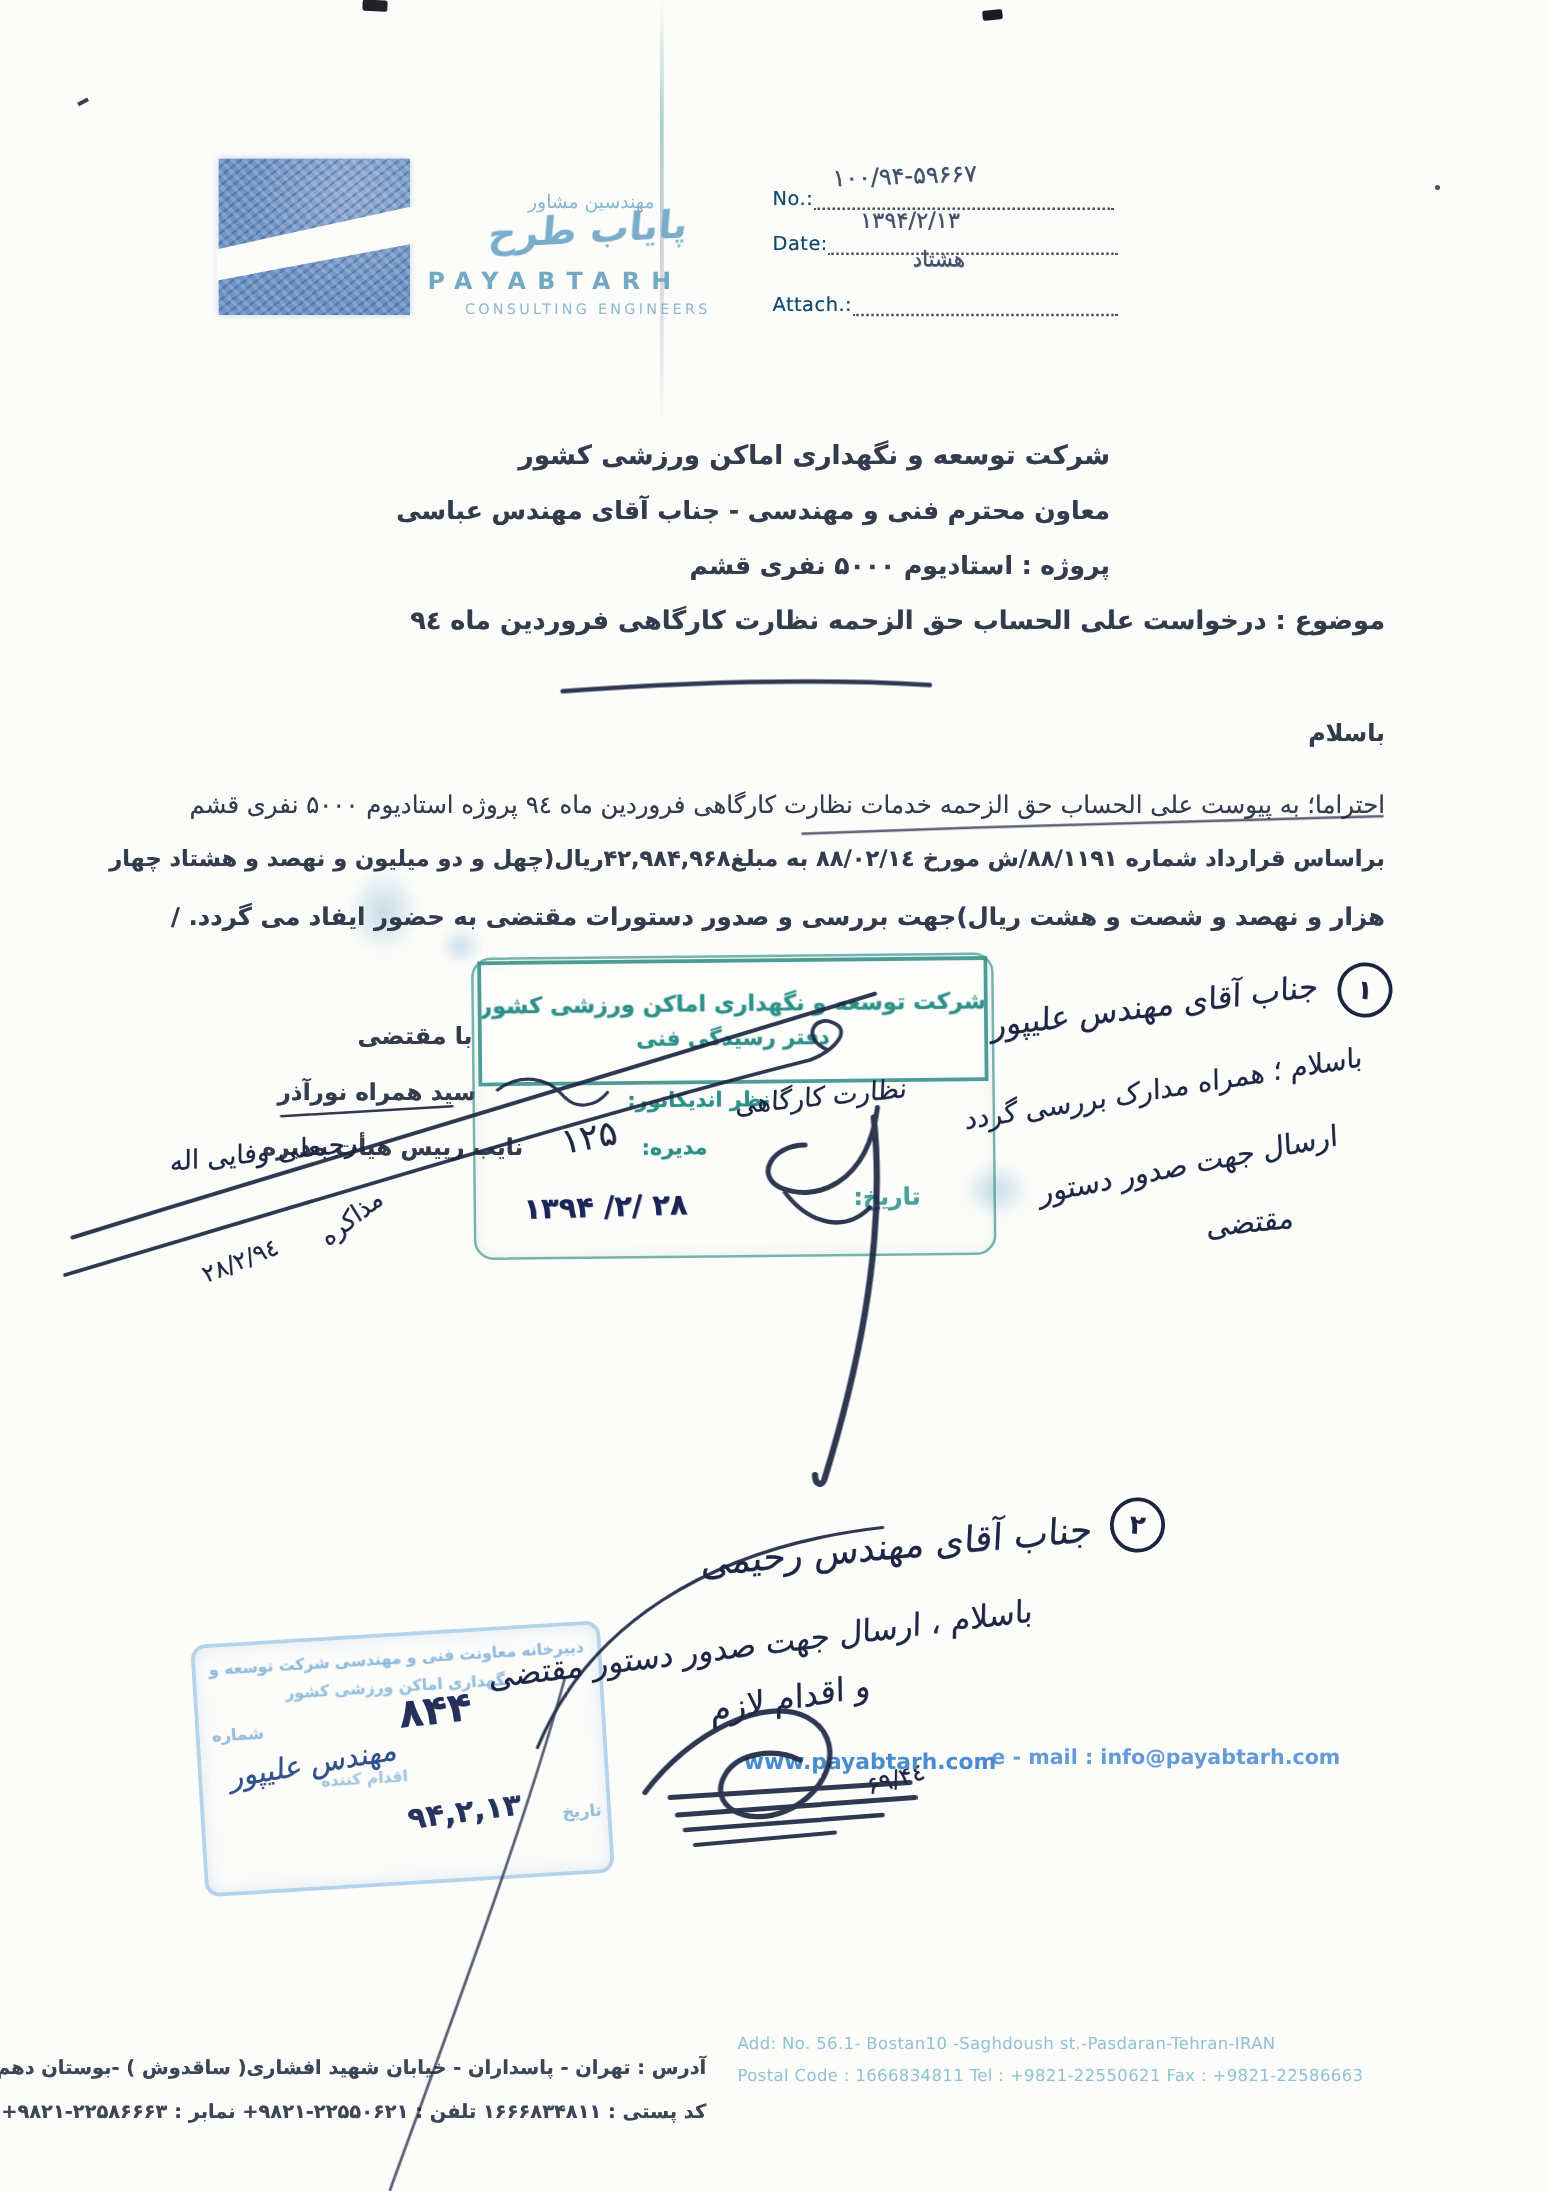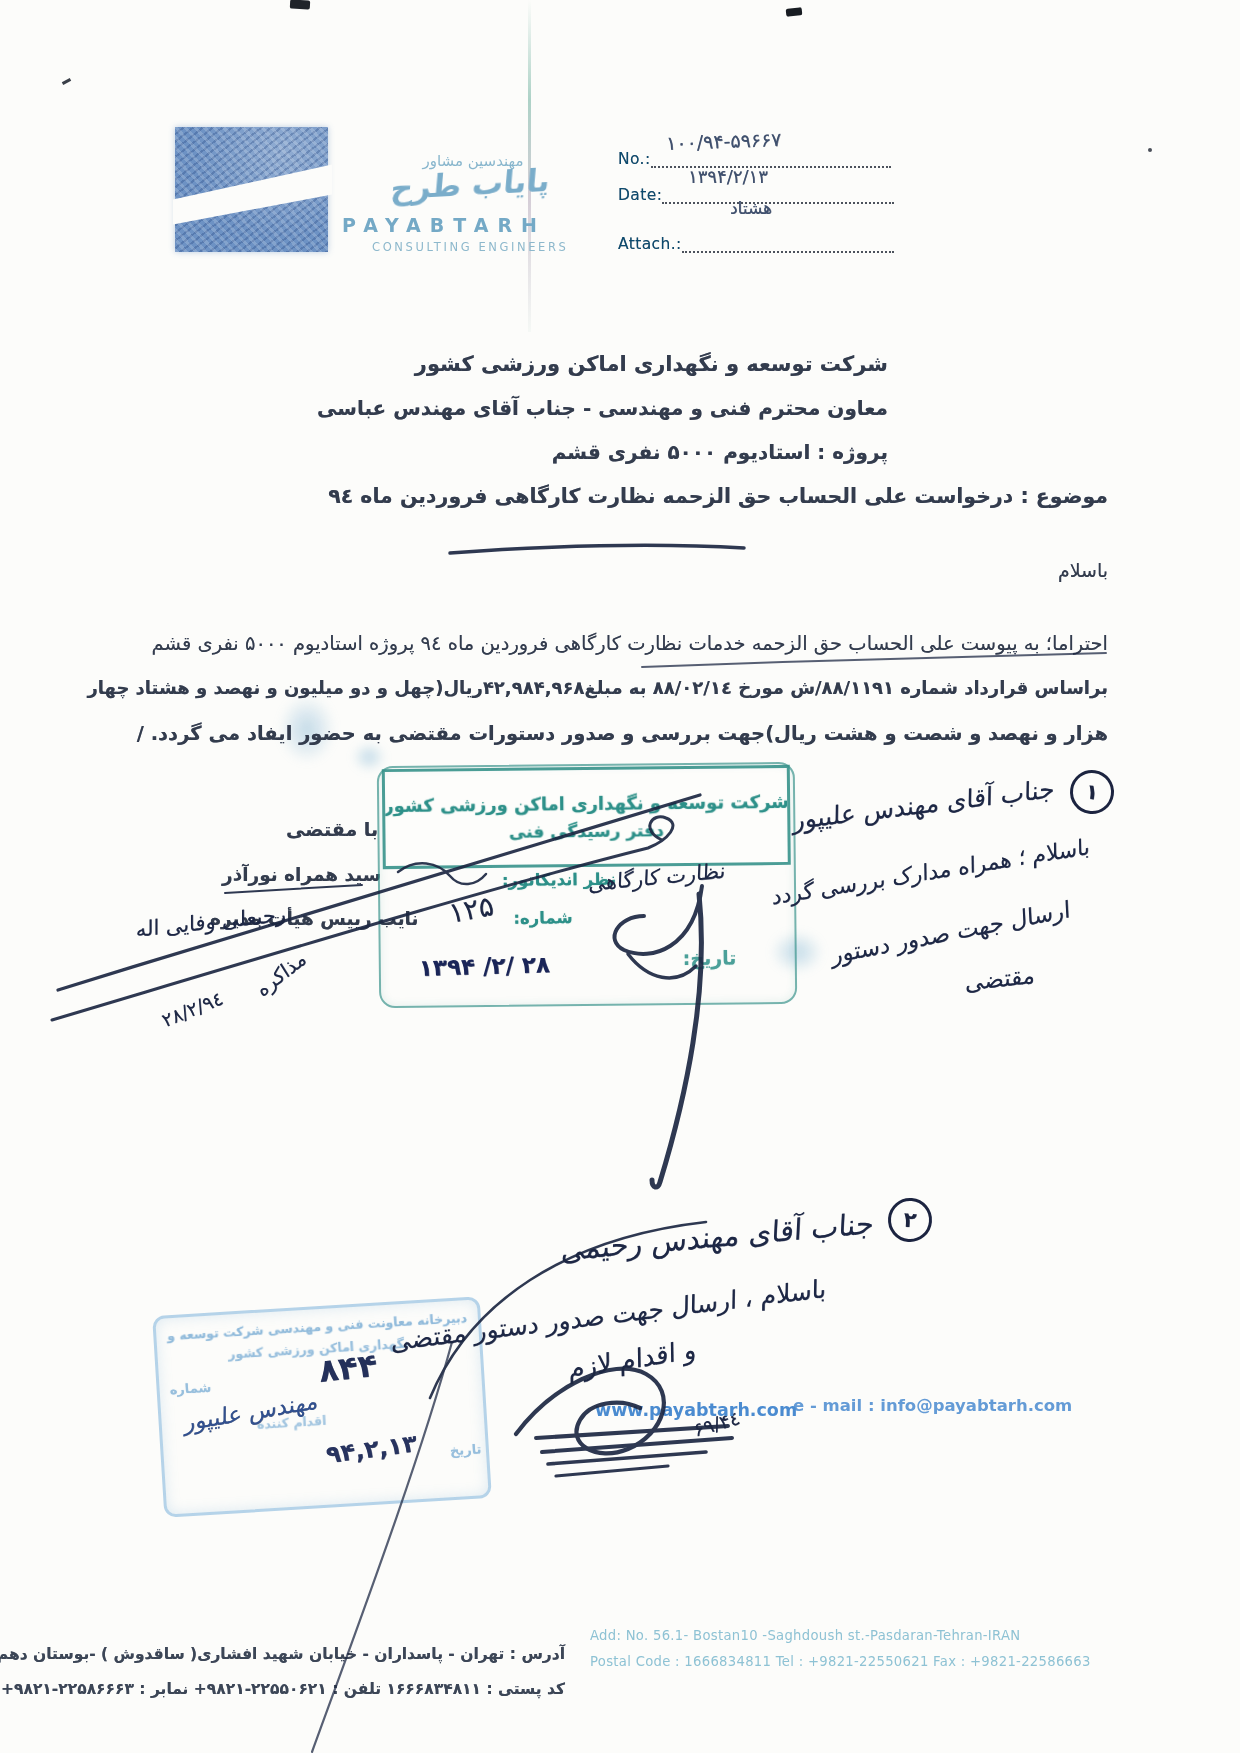--- a/index.html
+++ b/index.html
@@ -98,42 +98,42 @@
   <div class="abs" style="left:618px;top:235px;display:flex;align-items:flex-end;">
     <span class="label">Attach.:</span>
     <span class="dots" style="width:212px;"></span>
   </div>
   <div class="abs hand" style="left:730px;top:198px;font-size:17px;color:#3f506e;">هشتاد</div>
 
   <div class="abs fa typed bold" style="right:352px;top:352px;font-size:21px;">شرکت توسعه و نگهداری اماکن ورزشی کشور</div>
   <div class="abs fa typed bold" style="right:352px;top:396px;font-size:20px;">معاون محترم فنی و مهندسی - جناب آقای مهندس عباسی</div>
   <div class="abs fa typed bold" style="right:352px;top:440px;font-size:20px;">پروژه : استادیوم ۵۰۰۰ نفری قشم</div>
   <div class="abs fa typed bold" style="right:132px;top:484px;font-size:20.5px;">موضوع : درخواست علی الحساب حق الزحمه نظارت کارگاهی فروردین ماه ۹٤</div>
-  <div class="abs fa typed" style="right:132px;top:559px;font-size:19px;font-weight:normal;">باسلام</div>
+  <div class="abs fa typed" style="right:132px;top:576px;font-size:19px;font-weight:bold;">باسلام</div>
 
   <div class="abs fa typed" style="right:132px;top:632px;font-size:19.5px;">احتراما؛ به پیوست علی الحساب حق الزحمه خدمات نظارت کارگاهی فروردین ماه ۹٤ پروژه استادیوم ۵۰۰۰ نفری قشم</div>
   <div class="abs fa typed bold" style="right:132px;top:677px;font-size:18px;">براساس قرارداد شماره ۸۸/۱۱۹۱/ش مورخ ۸۸/۰۲/۱٤ به مبلغ۴۲,۹۸۴,۹۶۸ریال(چهل و دو میلیون و نهصد و هشتاد چهار</div>
   <div class="abs fa typed bold" style="right:132px;top:722px;font-size:19.5px;">هزار و نهصد و شصت و هشت ریال)جهت بررسی و صدور دستورات مقتضی به حضور ایفاد می گردد. /</div>
 
   <div class="abs fa typed bold" style="left:286px;top:818px;font-size:19px;">با مقتضی</div>
   <div class="abs fa typed bold" style="left:222px;top:864px;font-size:18.5px;">سید همراه نورآذر</div>
   <div class="abs fa typed bold" style="left:210px;top:908px;font-size:18.5px;">نایب رییس هیأت مدیره</div>
 
   <div class="abs hand" style="left:135px;top:902px;font-size:21px;transform:rotate(-6deg) skewX(-6deg);">رجبعلی وفایی اله</div>
   <div class="abs hand" style="left:246px;top:944px;font-size:20px;transform:rotate(-38deg) skewX(-6deg);">مذاکره</div>
   <div class="abs hand en" style="left:158px;top:986px;font-size:19px;transform:rotate(-22deg);">۲۸/۲/۹٤</div>
 
   <div class="abs stamp-outer" style="left:378px;top:764px;width:414px;height:238px;transform:rotate(-0.6deg);">
     <div class="stamp-topbox">
       <div class="fa teal" style="font-size:18px;filter:blur(.3px);">شرکت توسعه و نگهداری اماکن ورزشی کشور</div>
       <div class="fa teal" style="font-size:17px;filter:blur(.3px);">دفتر رسیدگی فنی</div>
     </div>
     <div class="abs fa teal" style="left:122px;top:104px;font-size:16.5px;">نظر اندیکاتور:</div>
     <div class="abs hand" style="left:208px;top:94px;font-size:21px;transform:rotate(-5deg) skewX(-8deg);">نظارت کارگاهی</div>
-    <div class="abs fa teal" style="left:133px;top:142px;font-size:16.5px;">شماره:</div>
+    <div class="abs fa teal" style="left:133px;top:142px;font-size:16.5px;">مدیره:</div>
     <div class="abs hand en" style="left:68px;top:122px;font-size:28px;transform:rotate(-10deg);">۱۲۵</div>
     <div class="abs fa teal" style="left:302px;top:182px;font-size:19px;opacity:.85;">تاریخ:</div>
     <div class="abs en" style="left:38px;top:186px;font-size:23px;font-weight:bold;color:#1a2558;letter-spacing:5px;text-shadow:.5px .5px .6px rgba(20,30,70,.6);transform:rotate(-1deg);">۱۳۹۴ /۲/ ۲۸</div>
   </div>
 
   <div class="abs circle-num" style="left:1070px;top:770px;transform:rotate(8deg);">۱</div>
   <div class="abs hand" style="right:186px;top:774px;font-size:25px;transform:rotate(-7deg) skewX(-8deg);">جناب آقای مهندس علیپور</div>
   <div class="abs hand" style="right:150px;top:834px;font-size:22px;transform:rotate(-9deg) skewX(-8deg);">باسلام ؛ همراه مدارک بررسی گردد</div>
   <div class="abs hand" style="right:170px;top:896px;font-size:23px;transform:rotate(-11deg) skewX(-8deg);">ارسال جهت صدور دستور</div>
   <div class="abs hand" style="right:205px;top:962px;font-size:23px;transform:rotate(-6deg) skewX(-8deg);">مقتضی</div>

